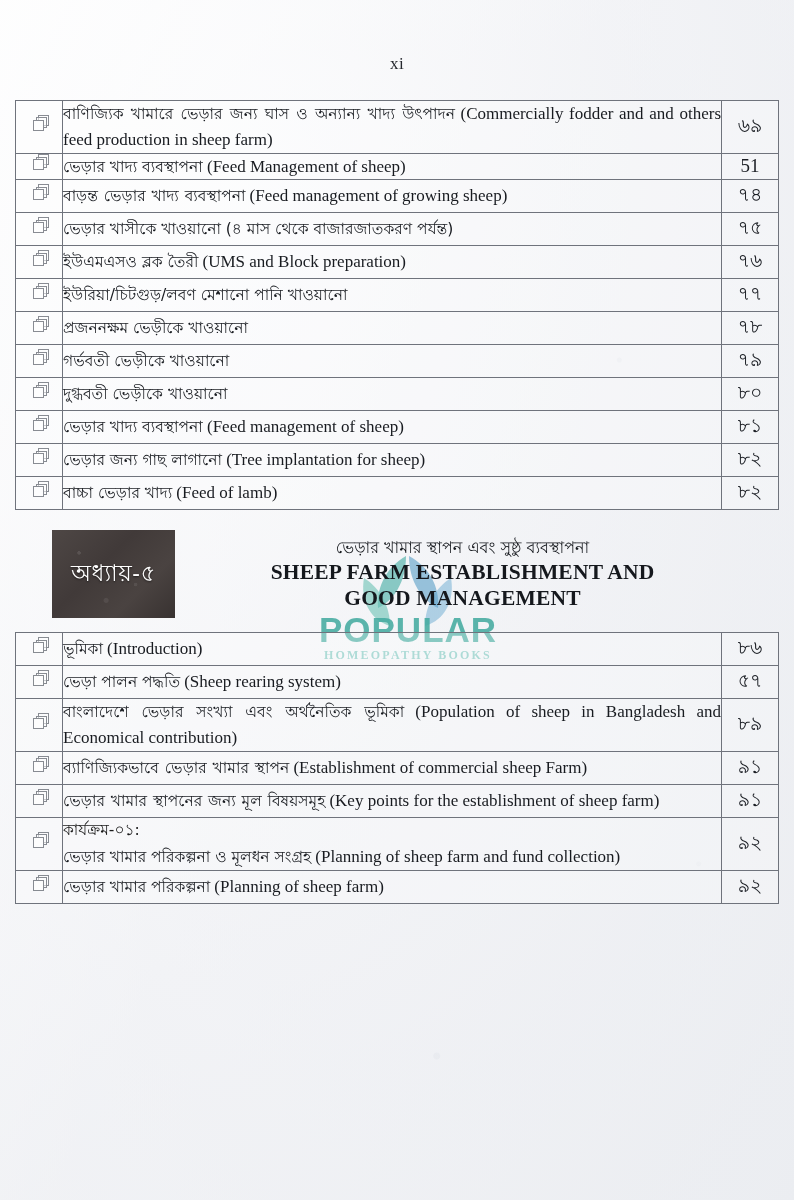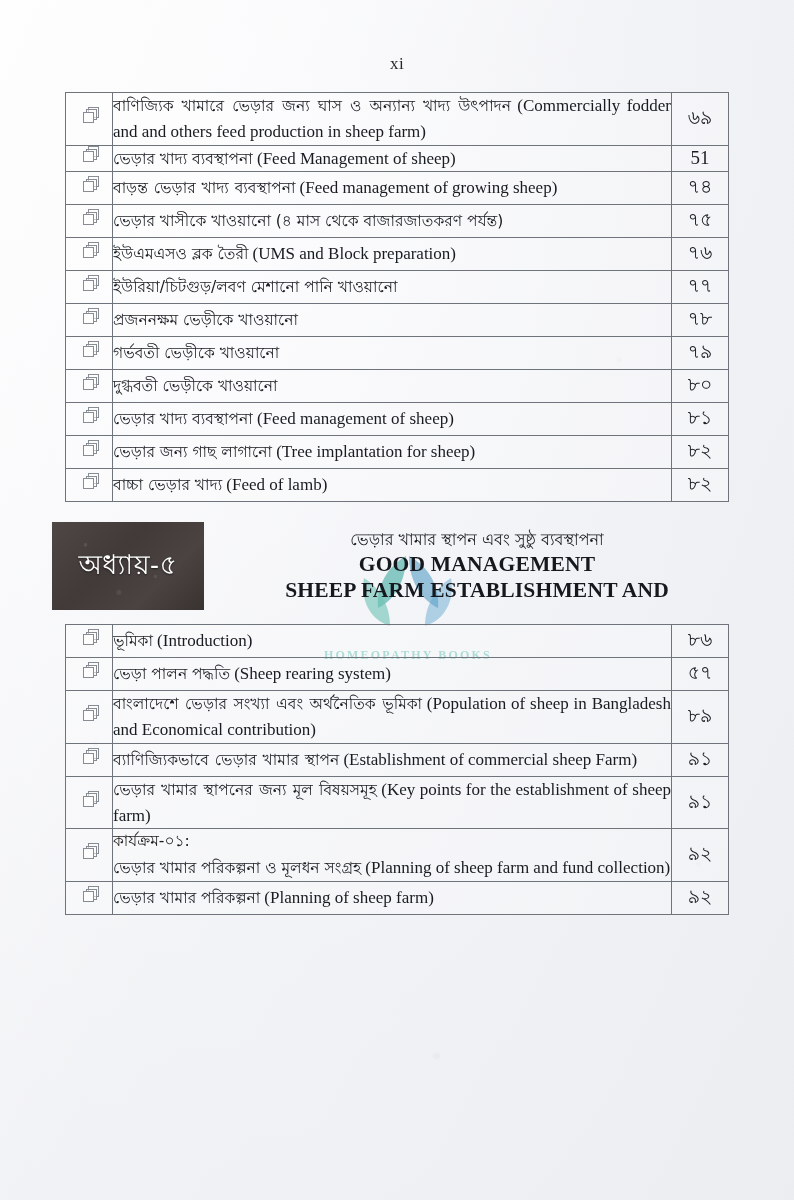--- a/index.html
+++ b/index.html
@@ -47,22 +47,22 @@
     text-align: center;
     font-size: 17px;
     letter-spacing: 0.5px;
     padding-top: 54px;
     padding-bottom: 18px;
     color: #25282e;
   }
 
   
   .toc-table {
-    width: 664px;
-    margin: 0 auto;
+    width: 764px;
+    margin: 8px auto;
     border-collapse: collapse;
     table-layout: fixed;
     background: rgba(255,255,255,0.28);
   }
   .toc-table td {
     border: 1.4px solid #6f737c;
     padding: 0;
     vertical-align: middle;
   }
   .col-icon { width: 47px; }
@@ -127,28 +127,28 @@
     width: 690px;
     margin: 16px auto 10px auto;
     display: flex;
     align-items: center;
     gap: 14px;
     position: relative;
     min-height: 96px;
   }
   .chapter-badge {
     flex: 0 0 auto;
-    width: 152px;
+    width: 123px;
     height: 88px;
     display: flex;
     align-items: center;
     justify-content: center;
     color: #ffffff;
     font-family: Liberation Sans, sans-serif;
-    font-size: 27px;
+    font-size: 23px;
     letter-spacing: 0.5px;
     background:
       radial-gradient(circle at 22% 26%, rgba(255,255,255,0.10) 0 1.5px, transparent 2px),
       radial-gradient(circle at 68% 62%, rgba(255,255,255,0.08) 0 1.5px, transparent 2px),
       radial-gradient(circle at 44% 80%, rgba(255,255,255,0.07) 0 2px, transparent 3px),
       linear-gradient(135deg, #4e4745 0%, #413a39 40%, #4a4341 70%, #383231 100%);
     text-shadow: 0 1px 2px rgba(0,0,0,0.55);
   }
   .chapter-titles {
     flex: 1 1 auto;
@@ -214,20 +214,21 @@
 
 <div id="page"></div>
 
 <div id="watermark">
   <svg width="280" height="130" viewBox="0 0 280 130">
     <path d="M138 8 C120 18 108 38 110 60 C126 52 138 34 138 8 Z" fill="#3fa9a0" opacity="0.72"></path>
     <path d="M141 8 C160 18 172 38 170 60 C154 52 141 34 141 8 Z" fill="#2f86b8" opacity="0.58"></path>
     <path d="M96 30 C92 52 102 72 122 78 C122 58 112 40 96 30 Z" fill="#4fb8a6" opacity="0.6"></path>
     <path d="M183 30 C187 52 177 72 157 78 C157 58 167 40 183 30 Z" fill="#3d93c4" opacity="0.46"></path>
   </svg>
+  <div class="wm-text">POPULAR</div>
   <div class="wm-sub">HOMEOPATHY BOOKS</div>
 </div>
 
 <div class="content">
 
   <div class="folio">xi</div>
 
   <table class="toc-table">
     <colgroup>
       <col class="col-icon">
@@ -319,22 +320,22 @@
           </td>
           <td class="cell-page">৮২</td>
         </tr>
       </tbody>
   </table>
 
   <div class="chapter-banner">
     <div class="chapter-badge">অধ্যায়-৫</div>
     <div class="chapter-titles">
       <div class="chapter-title-bn">ভেড়ার খামার স্থাপন এবং সুষ্ঠু ব্যবস্থাপনা</div>
+      <div class="chapter-title-en">SHEEP FARM ESTABLISHMENT AND</div>
       <div class="chapter-title-en">GOOD MANAGEMENT</div>
-      <div class="chapter-title-en">SHEEP FARM ESTABLISHMENT AND</div>
     </div>
   </div>
 
   <table class="toc-table">
     <colgroup>
       <col class="col-icon">
         <col>
         <col class="col-page">
     </colgroup>
     <tbody id="rows-bottom">

